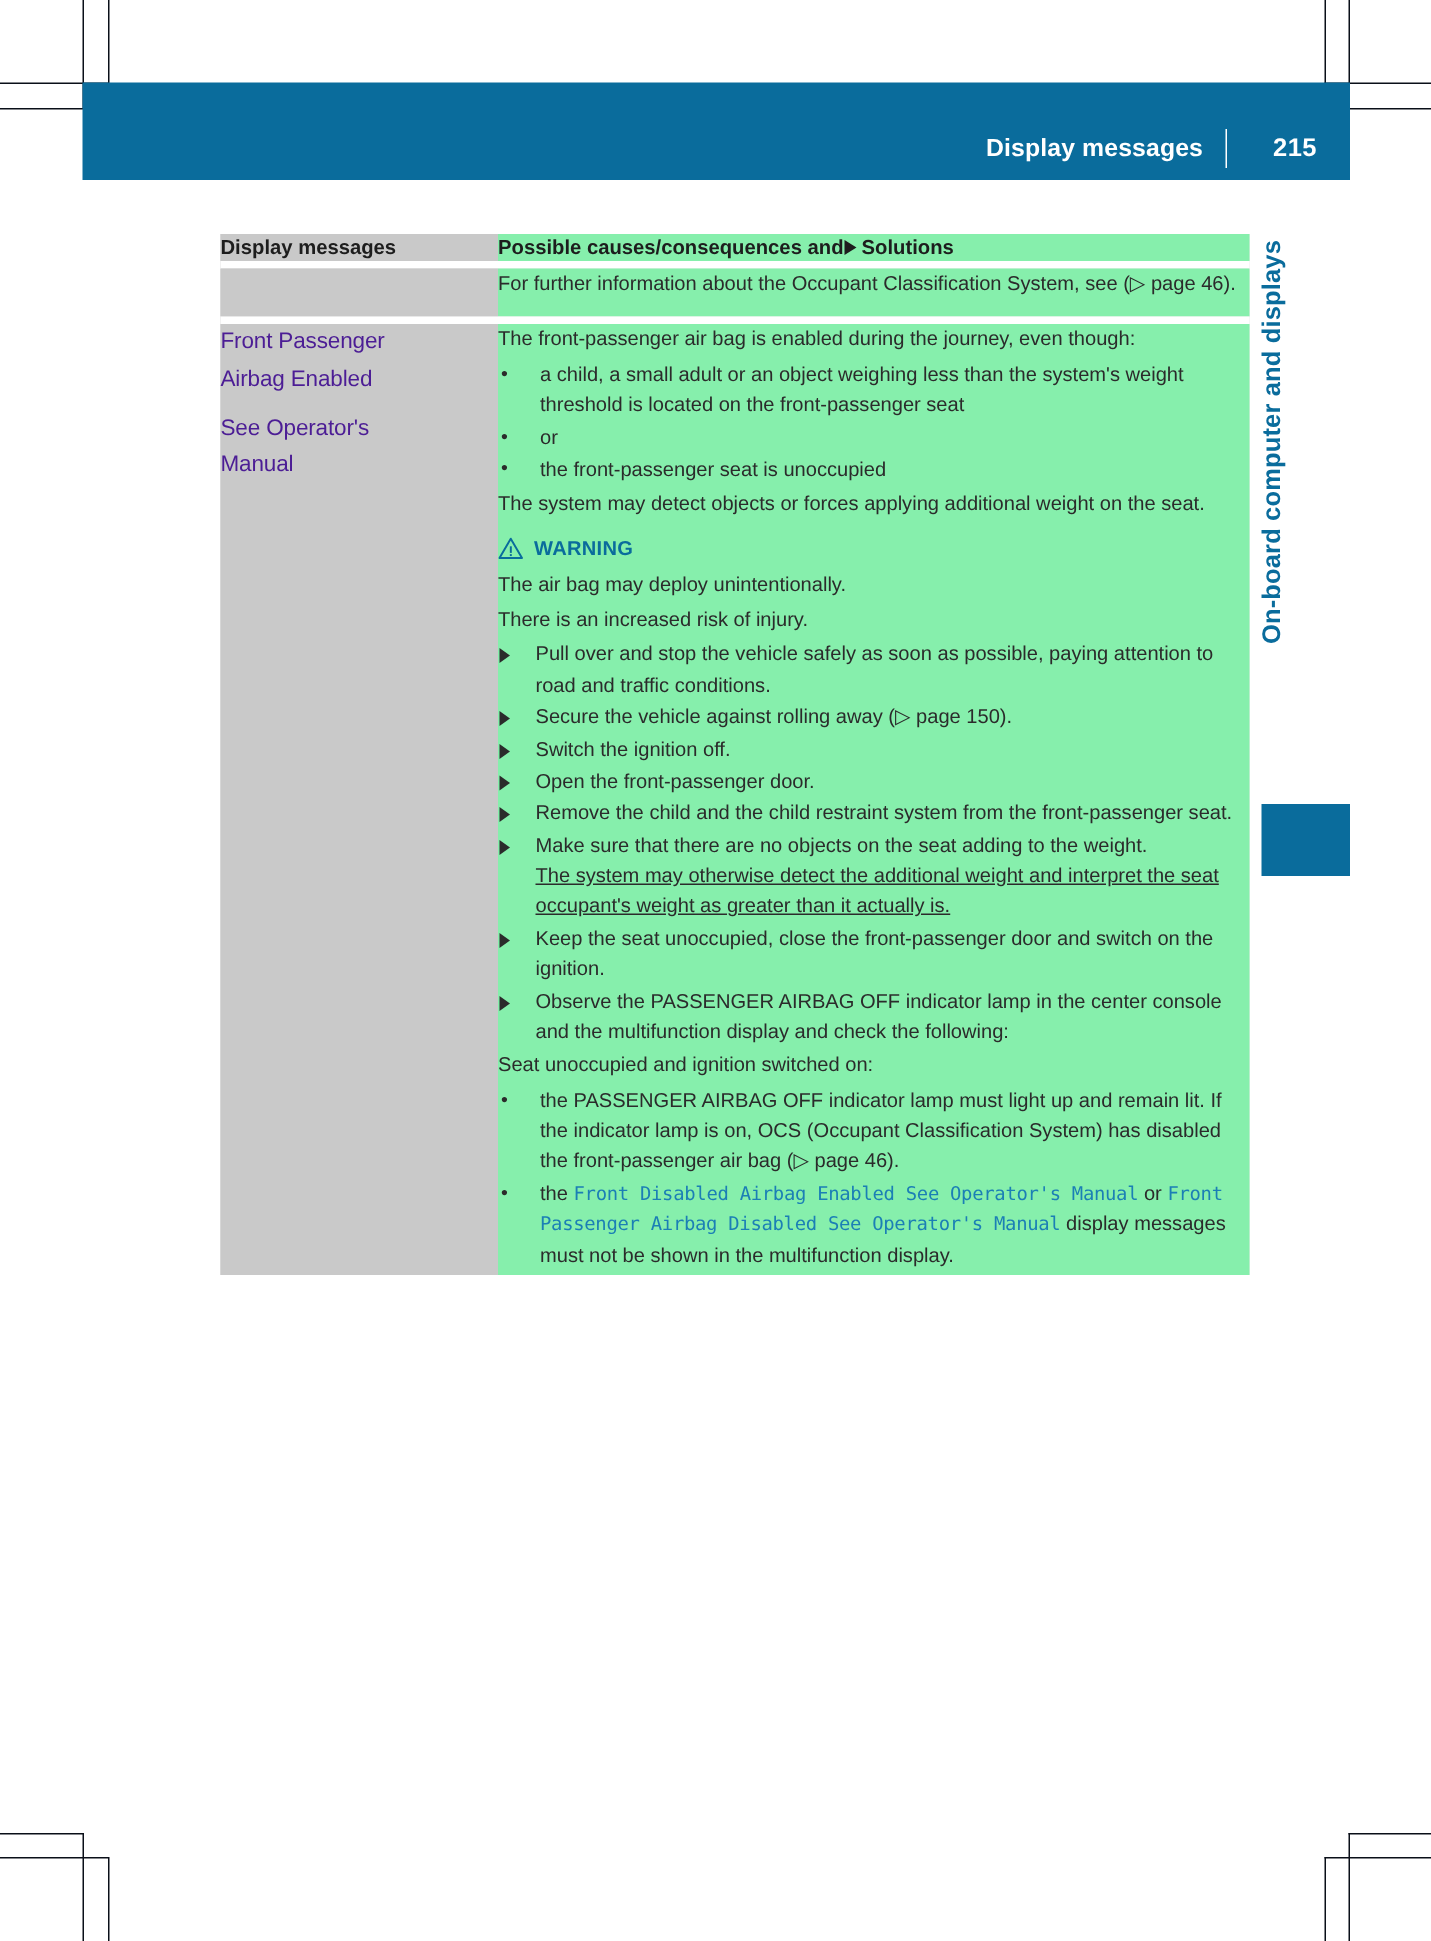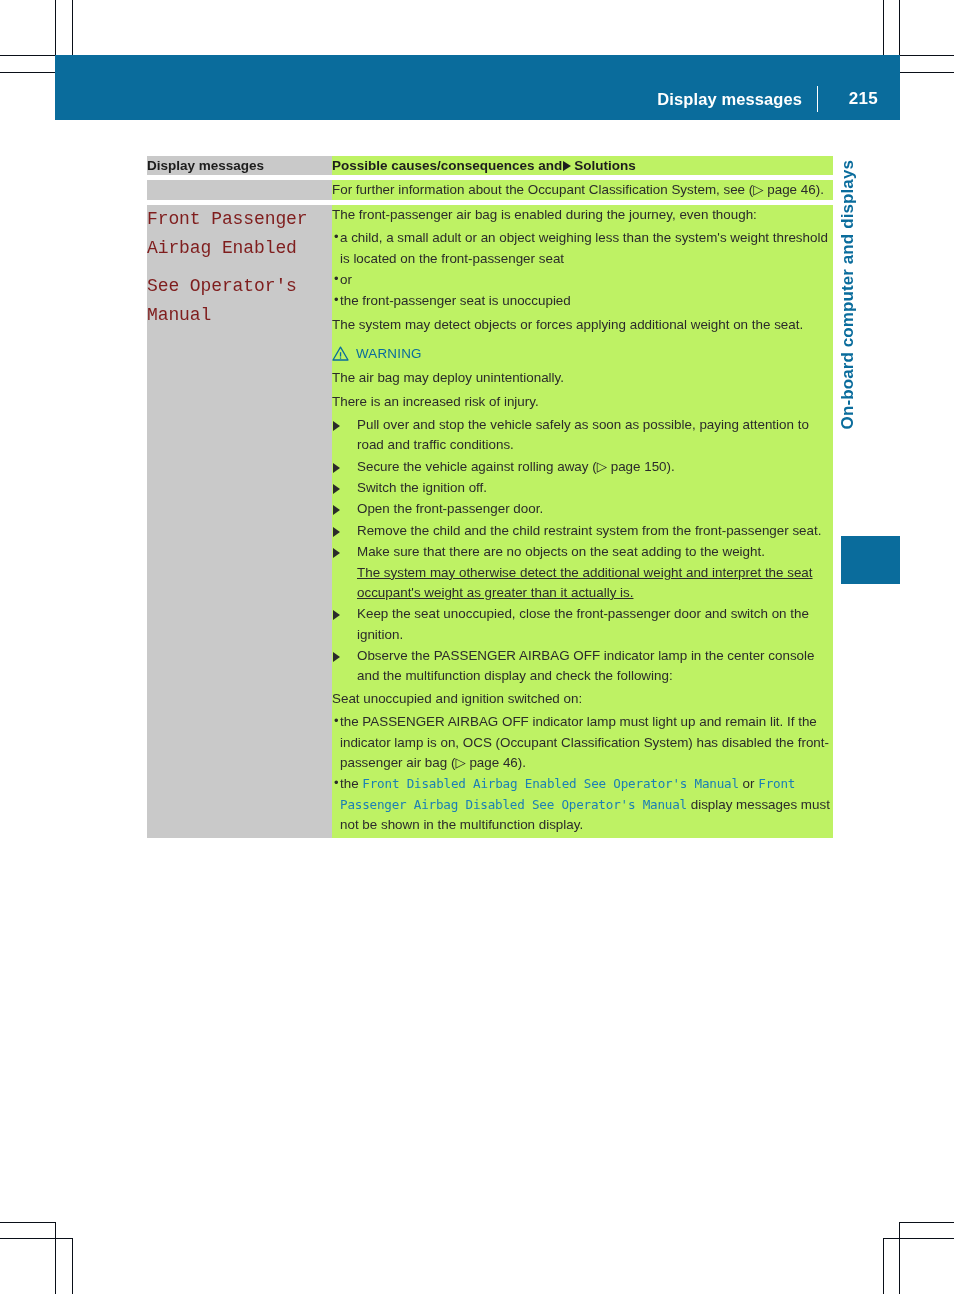--- a/index.html
+++ b/index.html
@@ -101,62 +101,62 @@
   }
   #msg-table td, #msg-table th {
     vertical-align: top;
     padding: 0;
     text-align: left;
   }
   .col-left  { width: 185px; background: #c9c9c9; }
   .col-right { width: 501px; background: #dfdfdf; }
 
   .cell-left  { background: #c9c9c9; padding: 11px 14px 13px 7px; }
-  .cell-right { background: #bef264; padding: 11px 14px 13px 10px; }
+  .cell-right { background: #86efac; padding: 11px 14px 13px 10px; }
 
   .gaprow td { height: 5px; background: #ffffff; padding: 0; }
 
   .th-text {
     font-size: 13.5px;
     font-weight: bold;
     color: #1d1d1d;
     line-height: 1.3;
   }
   .body-text {
     font-size: 13.4px;
     color: #2b2b2b;
     line-height: 1.52;
   }
 
   
   .mono-msg {
-    font-family: Liberation Mono, monospace;
-    color: #7f1d1d;
-    font-size: 18px;
+    font-family: Liberation Sans, sans-serif;
+    color: #4c1d95;
+    font-size: 15px;
     line-height: 1.62;
     letter-spacing: -0.1px;
   }
   .mono-inline {
     font-family: "DejaVu Sans Mono", "Liberation Mono", monospace;
     color: #1b7fb5;
     font-size: 12.6px;
     letter-spacing: -0.2px;
   }
   .mono-block { margin: 0 0 9px 0; }
   .mono-block:last-child { margin-bottom: 0; }
 
   
   .para { margin: 0 0 3px 0; }
-  .para.tight { margin-bottom: 0; }
+  .para.tight { margin-bottom: 12px; }
 
   
   ul.bullets { list-style: none; margin: 3px 0 3px 0; padding: 0; }
   ul.bullets > li {
     position: relative;
-    padding-left: 8px;
+    padding-left: 28px;
     margin-bottom: 1px;
   }
   ul.bullets > li::before {
     content: "\2022";
     position: absolute;
     left: 2px;
     top: -1px;
     font-size: 13px;
     color: #2b2b2b;
   }
@@ -197,21 +197,21 @@
   .warn-head {
     display: flex;
     align-items: center;
     gap: 7px;
     margin: 11px 0 7px 0;
   }
   .warn-icon { width: 17px; height: 15px; flex: 0 0 auto; }
   .warn-label {
     color: #0a6c9c;
     font-size: 13.4px;
-    font-weight: normal;
+    font-weight: bold;
     letter-spacing: 0.2px;
     text-align: center;
   }
 
   .subnote { margin-top: 0; text-decoration: underline; }
 </style>
 </head>
 <body>
 
 <div class="crop v" style="left:55px; top:0; height:72px;"></div>

